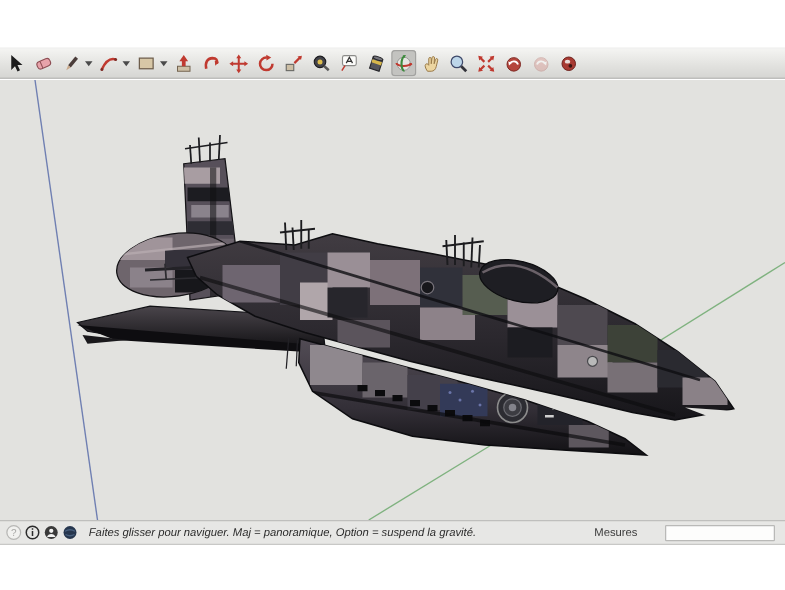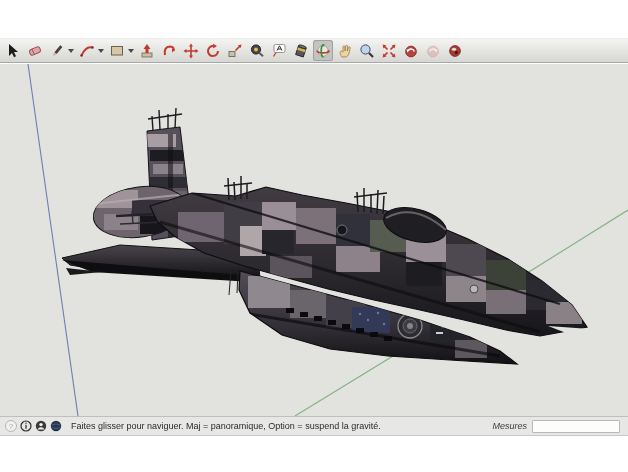--- a/index.html
+++ b/index.html
@@ -27,23 +27,23 @@
 
   
   #statusbar{
     position:absolute;left:0;top:416px;width:628px;height:20px;
     background:#e7e7e5;border-top:1px solid #bfbfbd;border-bottom:1px solid #c8c8c6;
     display:flex;align-items:center;padding:0 8px 0 5px;font-size:9px;color:#2b2b2b;
   }
   .sb-icon{width:12px;height:12px;border-radius:50%;margin-right:3px;flex:none;
            display:flex;align-items:center;justify-content:center;font-size:8px;}
   .sb-help{border:1px solid #b7b7b5;color:#a8a8a6;background:#f1f1ef;}
-  #sb-message{margin-left:6px;white-space:nowrap;}
+  #sb-message{margin-left:6px;white-space:nowrap;font-style:italic;}
   #sb-spacer{flex:1;}
-  #sb-measure-label{color:#3c3c3c;margin-right:5px;font-style:italic;}
+  #sb-measure-label{color:#3c3c3c;margin-right:22px;}
   #sb-measure-input{width:88px;height:13px;border:1px solid #b9b9b7;background:#fdfdfc;
                     font-size:9px;padding:0 2px;border-radius:1px;}
 </style>
 </head>
 <body>
 
 <div id="app">
 
   <div id="toolbar">
 

